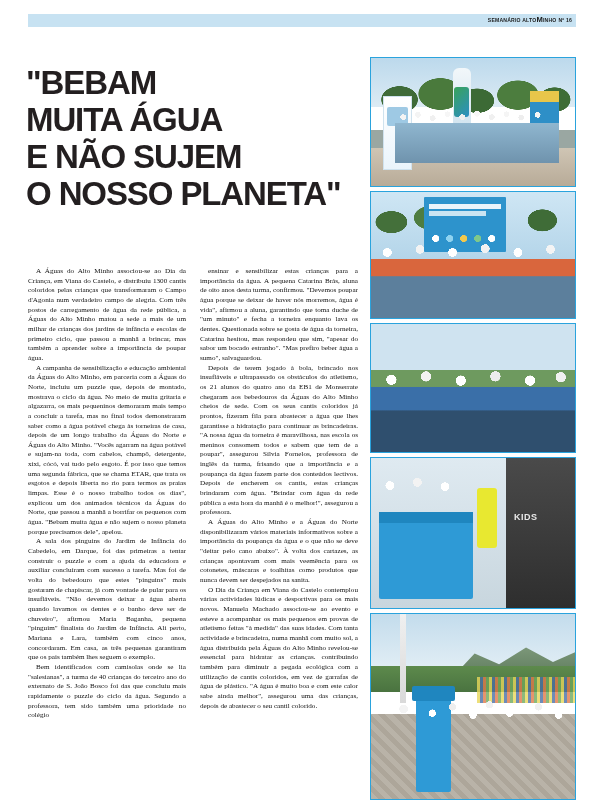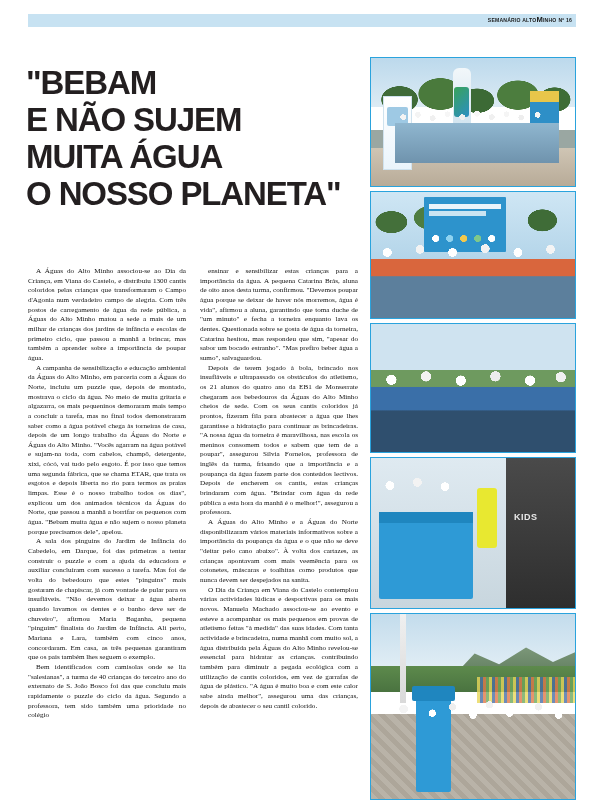--- a/index.html
+++ b/index.html
@@ -324,22 +324,22 @@
 <body>
 
 <div class="page-header">
   <div class="page-header-text">
     <span class="sm">SEMANÁRIO ALTO</span><span class="big">M</span><span class="sm">INHO</span>&nbsp;<span class="sm">Nº 16</span>
   </div>
 </div>
 
 <h1 class="headline">
   <span class="hl-line">"BEBAM</span>
+  <span class="hl-line">MUITA ÁGUA</span>
   <span class="hl-line">E NÃO SUJEM</span>
-  <span class="hl-line">MUITA ÁGUA</span>
   <span class="hl-line">O NOSSO PLANETA"</span>
 </h1>
 
 <div class="body-cols">
   <div class="col col-1">
     <p class="first">A Águas do Alto Minho associou-se ao Dia da Criança, em Viana do Castelo, e distribuiu 1300 cantis coloridos pelas crianças que transformaram o Campo d'Agonia num verdadeiro campo de alegria. Com três postos de carregamento de água da rede pública, a Águas do Alto Minho matou a sede a mais de um milhar de crianças dos jardins de infância e escolas de primeiro ciclo, que passou a manhã a brincar, mas também a aprender sobre a importância de poupar água.</p>
     <p>A campanha de sensibilização e educação ambiental da Águas do Alto Minho, em parceria com a Águas do Norte, incluiu um puzzle que, depois de montado, mostrava o ciclo da água. No meio de muita gritaria e algazarra, os mais pequeninos demoraram mais tempo a concluir a tarefa, mas no final todos demonstraram saber como a água potável chega às torneiras de casa, depois de um longo trabalho da Águas do Norte e Águas do Alto Minho. "Vocês agarram na água potável e sujam-na toda, com cabelos, champô, detergente, xixi, cócó, vai tudo pelo esgoto. É por isso que temos uma segunda fábrica, que se chama ETAR, que trata os esgotos e depois liberta no rio para termos as praias limpas. Esse é o nosso trabalho todos os dias", explicou um dos animados técnicos da Águas do Norte, que passou a manhã a borrifar os pequenos com água. "Bebam muita água e não sujem o nosso planeta porque precisamos dele", apelou.</p>
     <p>A sala dos pinguins do Jardim de Infância do Cabedelo, em Darque, foi das primeiras a tentar construir o puzzle e com a ajuda da educadora e auxiliar concluíram com sucesso a tarefa. Mas foi de volta do bebedouro que estes "pinguins" mais gostaram de chapiscar, já com vontade de pular para os insufláveis. "Não devemos deixar a água aberta quando lavamos os dentes e o banho deve ser de chuveiro", afirmou Maria Baganha, pequena "pinguim" finalista do Jardim de Infância. Ali perto, Mariana e Lara, também com cinco anos, concordaram. Em casa, as três pequenas garantiram que os pais também lhes seguem o exemplo.</p>
     <p>Bem identificados com camisolas onde se lia "salesianas", a turma de 40 crianças do terceiro ano do externato de S. João Bosco foi das que concluiu mais rapidamente o puzzle do ciclo da água. Segundo a professora, tem sido também uma prioridade no colégio</p>
   </div>

